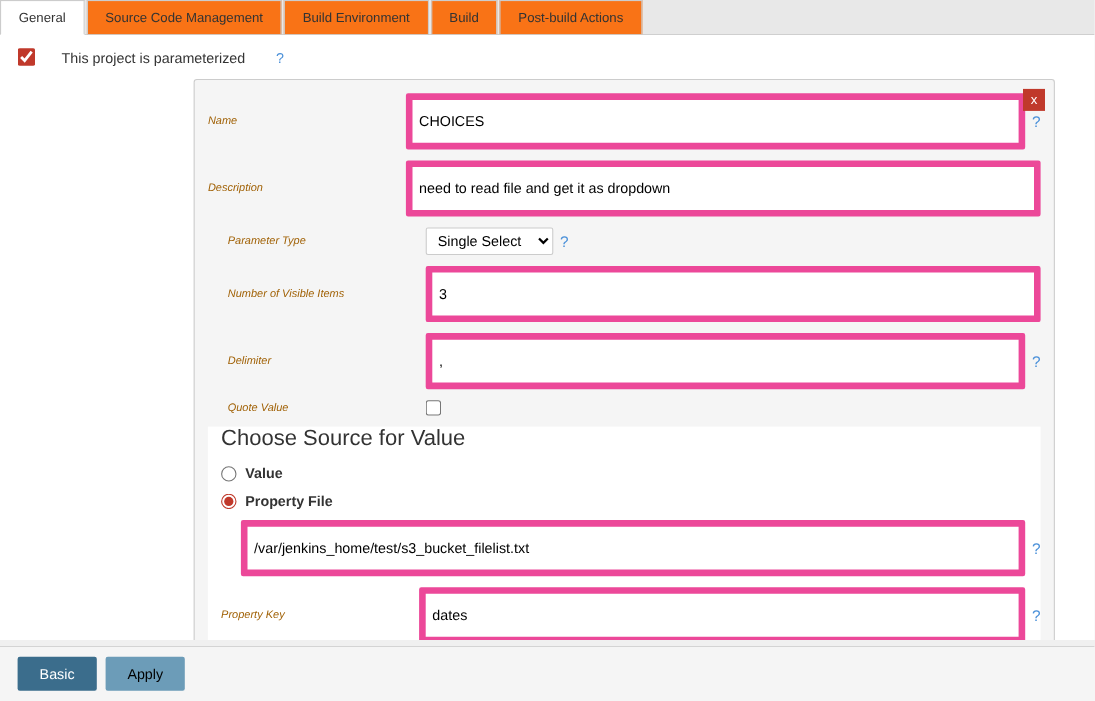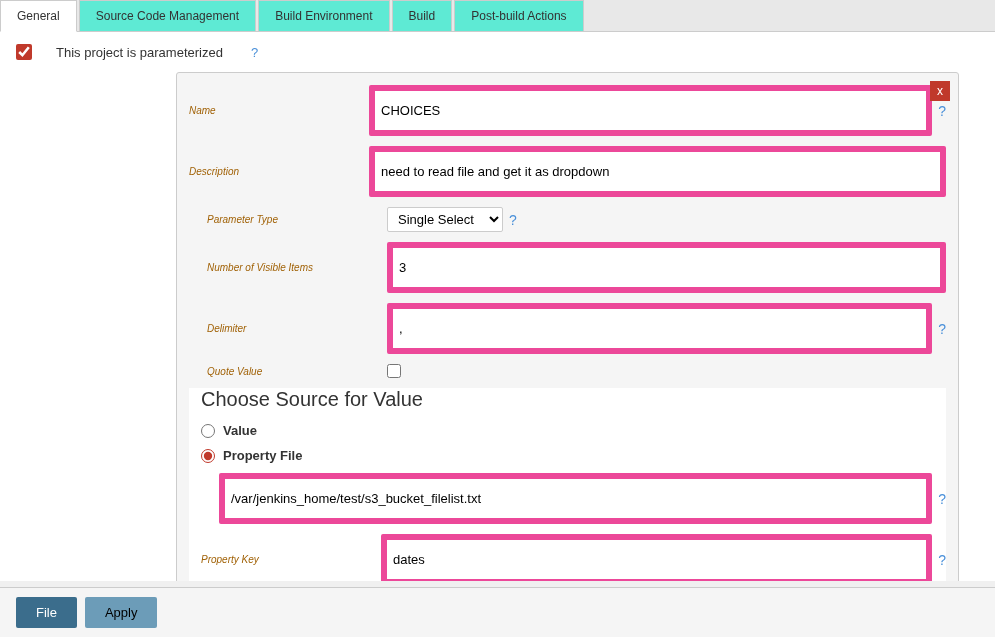--- a/index.html
+++ b/index.html
@@ -5,21 +5,21 @@
     * { box-sizing: border-box; margin: 0; padding: 0; }
     body { font-family: Arial, sans-serif; font-size: 13px; background: #f0f0f0; color: #333; width: 995px; height: 637px; overflow: hidden; }
 
     
     .tabs { display: flex; background: #e8e8e8; border-bottom: 1px solid #ccc; }
     .tab {
       padding: 8px 16px;
       cursor: pointer;
       border: 1px solid #ccc;
       border-bottom: none;
-      background: #5eead4;
+      background: #f97316;
       margin-right: 2px;
       font-size: 12px;
     }
     .tab.active { background: #fff; border-bottom: 1px solid #fff; margin-bottom: -1px; }
 
     
     .content { background: #fff; padding: 12px 16px; height: calc(637px - 38px - 50px); overflow-y: auto; }
 
     
     .param-row { display: flex; align-items: center; gap: 24px; margin-bottom: 12px; }
@@ -156,15 +156,15 @@
       <div class="radio-section">
         <input type="radio" name="sourceType" style="">
         <label>Groovy Script</label>
       </div>
     </div>
 
   </div>
 </div>
 
 <div class="bottom-bar">
-  <button class="btn-save">File</button>
+  <button class="btn-save">Basic</button>
   <button class="btn-apply">Apply</button>
 </div>
 
 </body></html>

